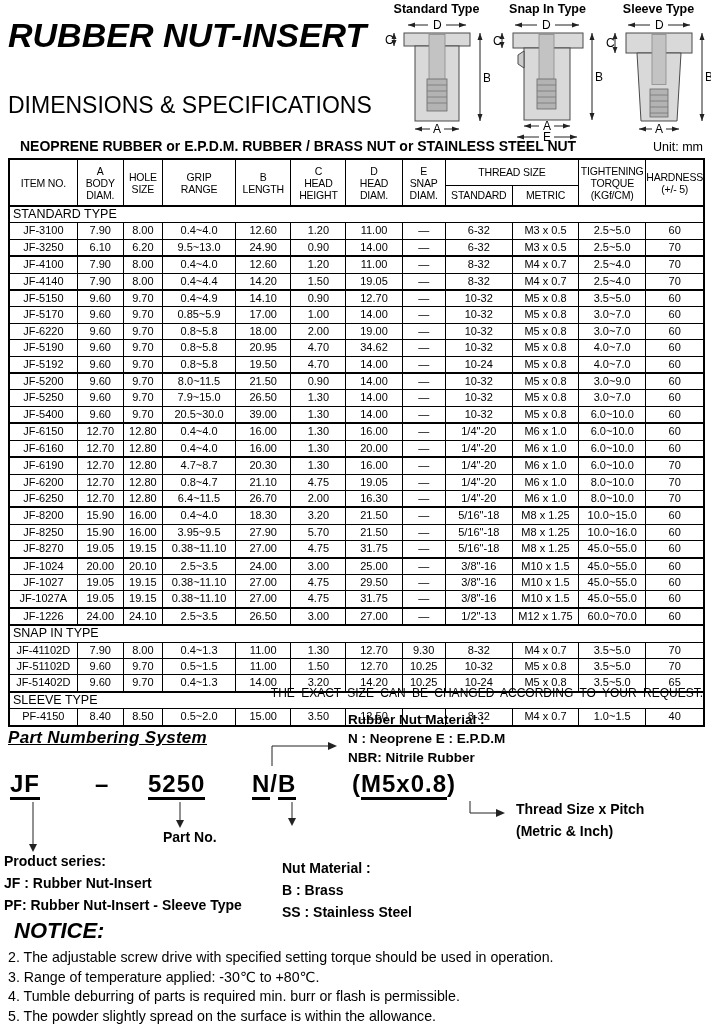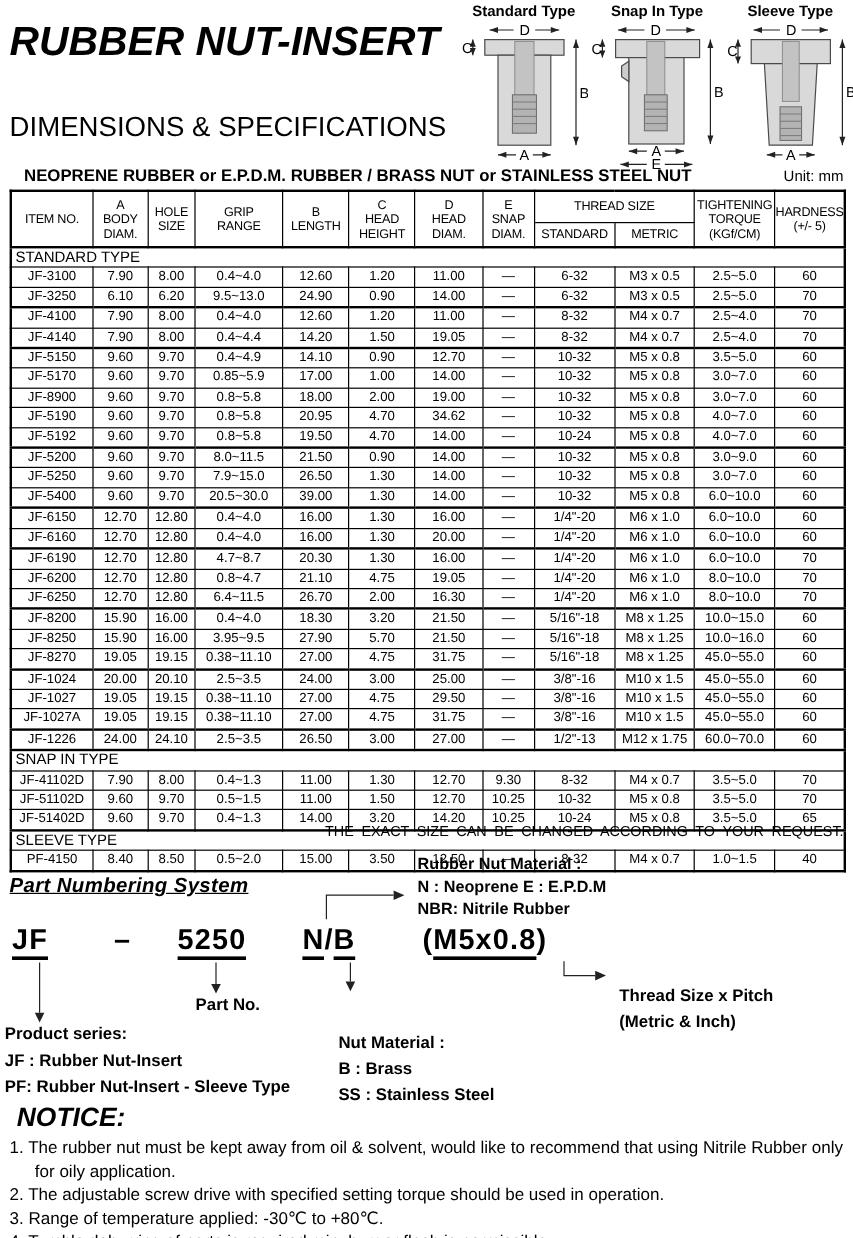--- a/index.html
+++ b/index.html
@@ -298,21 +298,21 @@
           <td>17.00</td>
           <td>1.00</td>
           <td>14.00</td>
           <td>—</td>
           <td>10-32</td>
           <td>M5 x 0.8</td>
           <td>3.0~7.0</td>
           <td>60</td>
         </tr>
         <tr>
-          <td>JF-8900</td>
+          <td>JF-6220</td>
           <td>9.60</td>
           <td>9.70</td>
           <td>0.8~5.8</td>
           <td>18.00</td>
           <td>2.00</td>
           <td>19.00</td>
           <td>—</td>
           <td>10-32</td>
           <td>M5 x 0.8</td>
           <td>3.0~7.0</td>
@@ -658,30 +658,29 @@
       <div>B : Brass</div>
       <div>SS : Stainless Steel</div>
     </div>
 
     <div class="abs lbl" style="left:4px;top:152px;">
       <div>Product series:</div>
       <div>JF : Rubber Nut-Insert</div>
       <div>PF: Rubber Nut-Insert - Sleeve Type</div>
     </div>
 
-    <div class="abs lbl" style="left:516px;top:120px;">
+    <div class="abs lbl" style="left:516px;top:100px;">
       <div>Thread Size x Pitch</div>
       <div>(Metric &amp; Inch)</div>
     </div>
   </div>
 
   <div class="notice">
     <div class="notice-heading">NOTICE:</div>
     <div>
-        <div class="notice-item">1. The rubber nut must be kept away from oil &amp; solvent, would like to recommend that using Nitrile Rubber only for oily application.</div>
         <div class="notice-item">2. The adjustable screw drive with specified setting torque should be used in operation.</div>
         <div class="notice-item">3. Range of temperature applied: -30℃  to +80℃.</div>
         <div class="notice-item">4. Tumble deburring of parts is required min. burr or flash is permissible.</div>
         <div class="notice-item">5. The powder slightly spread on the surface is within the allowance.</div>
       </div>
   </div>
 
 </div>
 
 </body></html>

